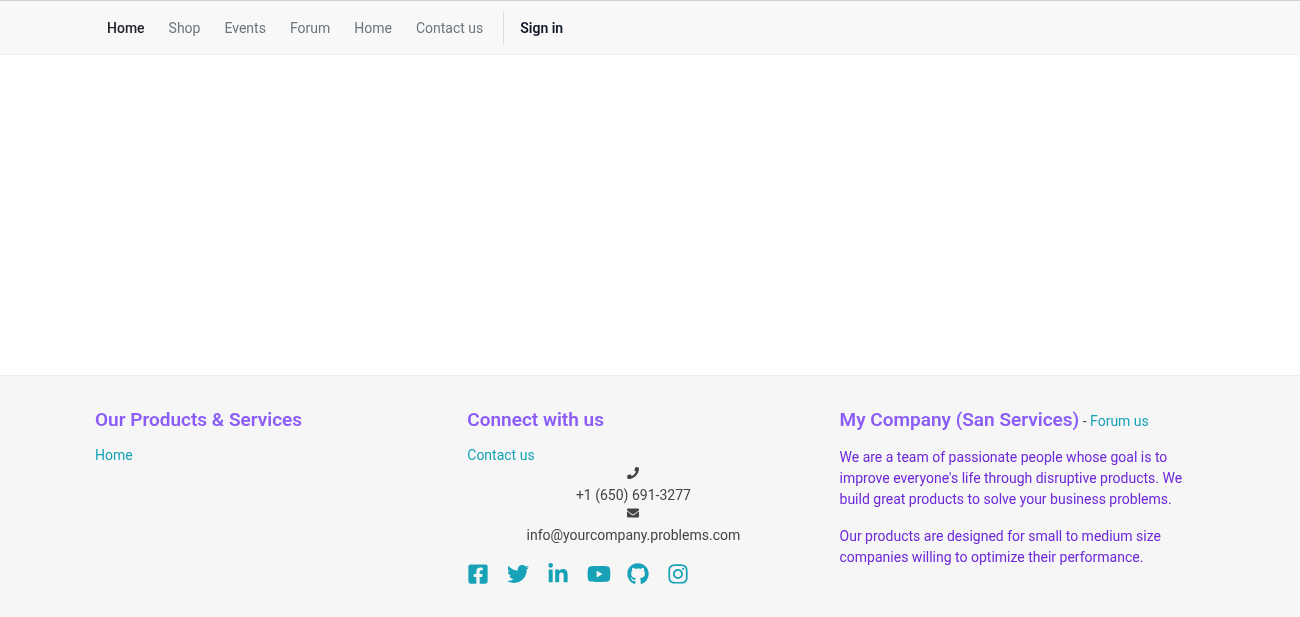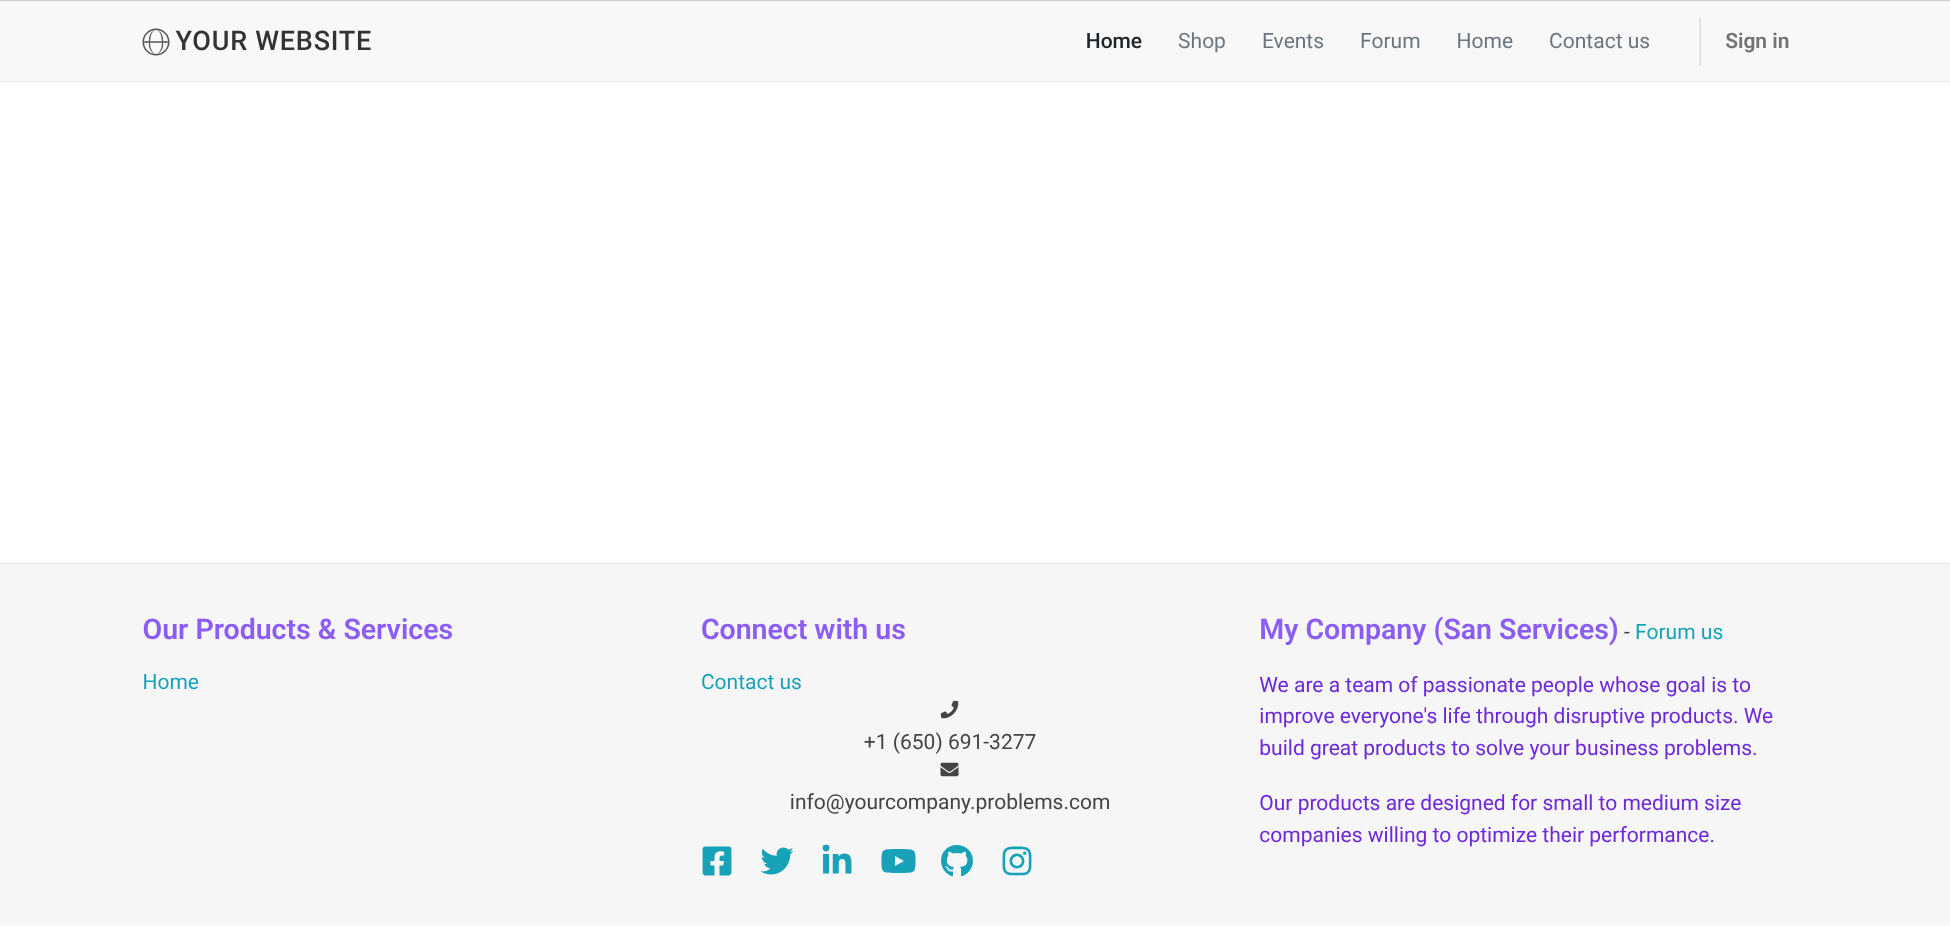--- a/index.html
+++ b/index.html
@@ -77,24 +77,24 @@
       text-decoration: none;
       padding: 8px 12px;
       font-size: 14px;
       cursor: pointer;
     }
     .nav-link.active {
       color: #212529;
       font-weight: 500;
     }
     .nav-link.signin {
-      color: #737373;
+      color: #0f172a;
       font-weight: 600;
       border-left: 1px solid #ddd;
-      margin-left: 21px;
+      margin-left: 8px;
       padding-left: 16px;
     }
     .main-content {
       height: 320px;
       background: #fff;
     }
     .footer {
       background: #f6f6f6;
       padding: 32px 95px 20px;
       border-top: 1px solid #eee;
@@ -182,24 +182,20 @@
       background: #f6f6f6;
       font-size: 14px;
     }
   </style>
 </head>
 <body>
 
 <div class="top-border"></div>
 
 <nav class="navbar">
-  <div class="brand">
-    <span class="brand-icon"></span>
-    <span>YOUR WEBSITE</span>
-  </div>
   <div class="nav-links">
     <a class="nav-link active">Home</a>
     <a class="nav-link">Shop</a>
     <a class="nav-link">Events</a>
     <a class="nav-link">Forum</a>
     <a class="nav-link">Home</a>
     <a class="nav-link">Contact us</a>
     <a class="nav-link signin">Sign in</a>
   </div>
 </nav>

